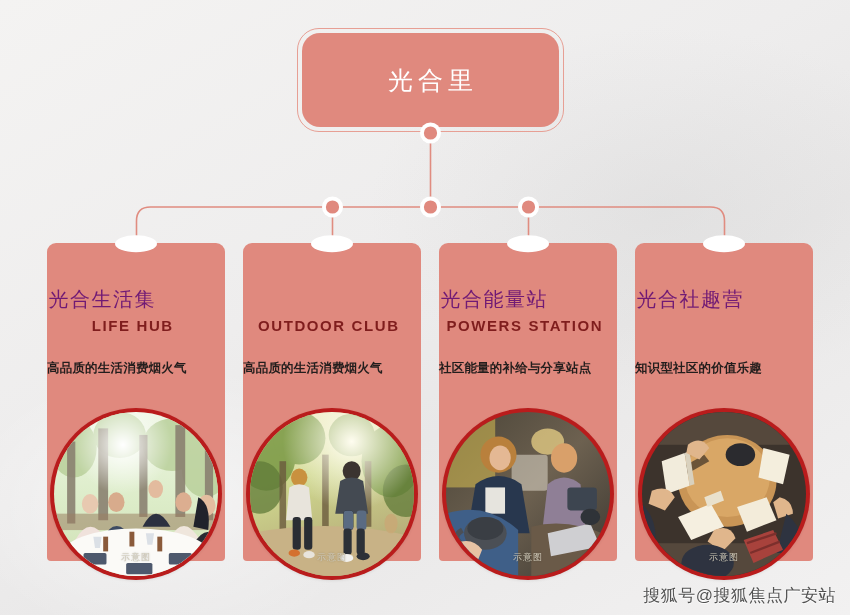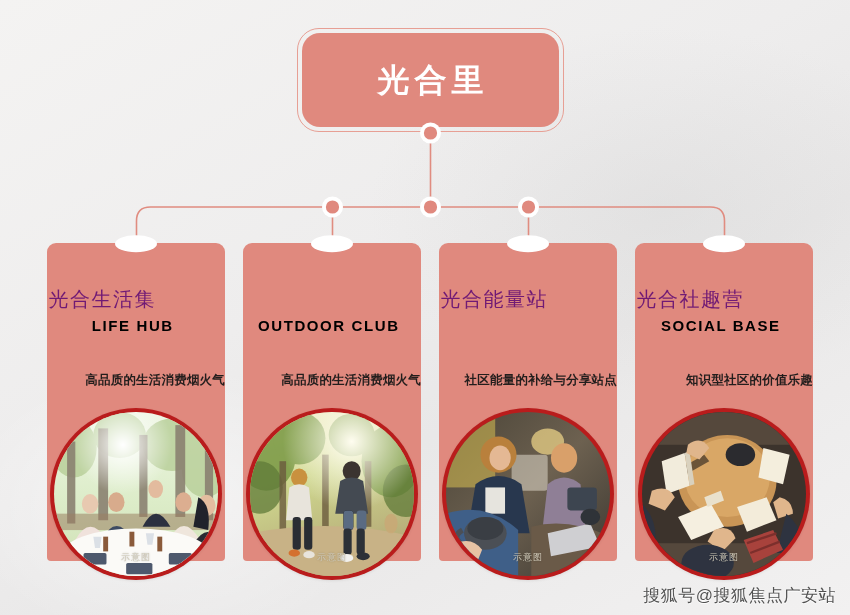--- a/index.html
+++ b/index.html
@@ -34,25 +34,25 @@
     background: #e0897e;
     border-radius: 18px;
     display: flex;
     flex-direction: column;
     align-items: center;
     justify-content: center;
     gap: 4px;
   }
   #title-inner .tline {
     color: #ffffff;
-    font-size: 32px;
+    font-size: 25px;
     letter-spacing: 5px;
     text-indent: 5px;
     line-height: 1.28;
-    font-weight: 700;
+    font-weight: 400;
     white-space: nowrap;
   }
 
   
   #connectors { position: absolute; inset: 0; pointer-events: none; }
 
   
   .card {
     position: absolute;
     top: 243px;
@@ -79,38 +79,37 @@
     font-size: 20px;
     letter-spacing: 1.5px;
     text-indent: 1.5px;
     white-space: nowrap;
   }
   .card-en {
     position: absolute;
     left: 0; right: 8px;
     top: 74px;
     text-align: center;
-    color: #000000;
+    color: #7f1d1d;
     font-size: 15px;
     font-weight: 700;
     letter-spacing: 1.6px;
     text-indent: 1.6px;
     white-space: nowrap;
   }
   .card-desc {
     position: absolute;
     left: 0; right: 0;
     top: 117px;
-    text-align: right;
+    text-align: left;
     color: #231e1d;
     font-size: 12.5px;
     font-weight: 700;
     letter-spacing: 0.2px;
     white-space: nowrap;
-    margin-top: 12px;
   }
 
   
   .photo-wrap {
     position: absolute;
     left: 50%;
     transform: translateX(-50%);
     top: 165px;
     width: 172px; height: 172px;
     border-radius: 50%;
@@ -317,20 +316,21 @@
           <ellipse cx="86" cy="68" rx="4" ry="6" fill="#c9a876" opacity="0.85"></ellipse>
         </svg>
         <div class="photo-watermark">示意图</div>
       </div>
     </div>
   </div>
 
   <div class="card" style="left:439px">
     <div class="card-notch"></div>
     <div class="card-cn">光合能量站</div>
+    <div class="card-en">POWERS STATION</div>
     <div class="card-desc">社区能量的补给与分享站点</div>
     <div class="photo-wrap">
       <div class="photo">
         <svg viewBox="0 0 100 100" preserveAspectRatio="xMidYMid slice">
           <defs>
             <linearGradient id="p3bg" x1="0" y1="0" x2="1" y2="1">
               <stop offset="0%" stop-color="#4a4438"></stop>
                 <stop offset="50%" stop-color="#6d6150"></stop>
                 <stop offset="100%" stop-color="#3a3630"></stop>
             </linearGradient>
@@ -368,21 +368,20 @@
           <ellipse cx="88" cy="64" rx="6" ry="5" fill="#2f3338"></ellipse>
         </svg>
         <div class="photo-watermark">示意图</div>
       </div>
     </div>
   </div>
 
   <div class="card" style="left:635px">
     <div class="card-notch"></div>
     <div class="card-cn">光合社趣营</div>
-    <div class="card-en">SOCIAL BASE</div>
     <div class="card-desc">知识型社区的价值乐趣</div>
     <div class="photo-wrap">
       <div class="photo">
         <svg viewBox="0 0 100 100" preserveAspectRatio="xMidYMid slice">
           <rect width="100" height="100" fill="#3c332c"></rect>
           <g fill="#55483c">
             <rect x="0" y="0" width="100" height="20"></rect>
               <rect x="0" y="80" width="100" height="20"></rect>
           </g>
 

